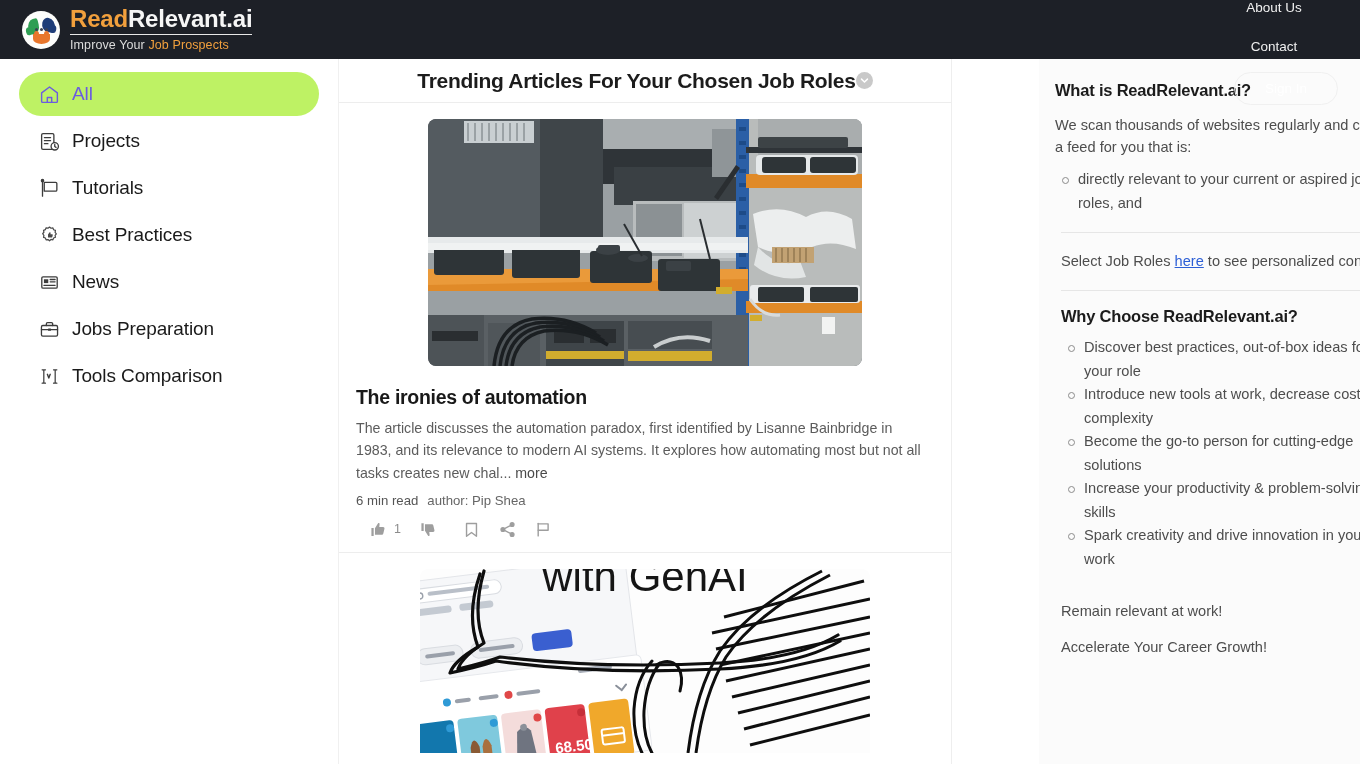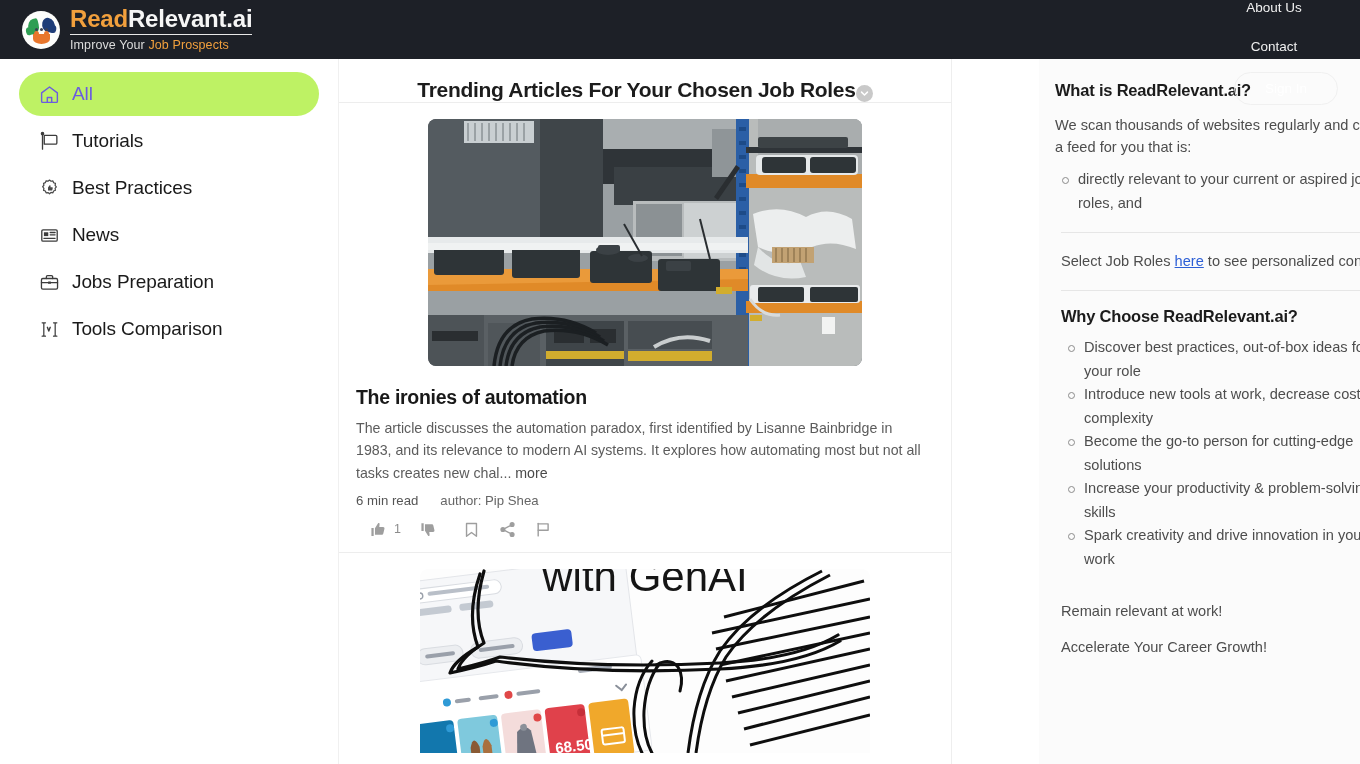--- a/index.html
+++ b/index.html
@@ -192,21 +192,21 @@
     height: 705px;
     border-left: 1px solid #f0f0f0;
     border-right: 1px solid #eeeeee;
     background: #ffffff;
     overflow: hidden;
   }
   .feed-head {
     height: 44px;
     border-bottom: 1px solid #ededed;
     display: flex;
-    align-items: flex-end;
+    align-items: center;
     justify-content: center;
   }
   .feed-head-title {
     font-size: 21px;
     font-weight: 600;
     color: #1c1c1c;
     letter-spacing: -0.3px;
     white-space: nowrap;
   }
   .chev-btn {
@@ -251,21 +251,21 @@
     margin-left: 2px;
     max-width: 572px;
   }
   .card-desc .more { color: #4a4a4a; }
   .card-meta {
     font-size: 13.2px;
     color: #555555;
     margin-top: 9px;
     margin-left: 2px;
     display: flex;
-    gap: 22px;
+    gap: 9px;
   }
   .card-meta .author { color: #666; }
 
   .actions {
     display: flex;
     align-items: center;
     gap: 19px;
     margin-top: 13px;
     margin-left: 16px;
     padding-bottom: 6px;
@@ -391,20 +391,31 @@
     <div class="side-item active">
       <span class="side-icon">
         <svg width="21" height="21" viewBox="0 0 24 24" fill="none" stroke="#6b5ce0" stroke-width="1.6" stroke-linecap="round" stroke-linejoin="round">
           <path d="M3 10.2 12 3.5l9 6.7V20a1 1 0 0 1-1 1H4a1 1 0 0 1-1-1z"></path>
           <path d="M9.5 21v-5.5h5V21"></path>
         </svg>
       </span>
       <span class="side-label">All</span>
     </div>
 
+    <div class="side-item">
+      <span class="side-icon">
+        <svg width="21" height="21" viewBox="0 0 24 24" fill="none" stroke="#3c3c3c" stroke-width="1.5" stroke-linecap="round" stroke-linejoin="round">
+          <rect x="3" y="3" width="14" height="18" rx="1.6"></rect>
+          <path d="M6.2 7.5h7M6.2 11h7M6.2 14.5h4"></path>
+          <circle cx="18" cy="17.5" r="4.2" fill="#fff"></circle>
+          <path d="M18 15.4v2.3l1.5 1"></path>
+        </svg>
+      </span>
+      <span class="side-label">Projects</span>
+    </div>
 
     <div class="side-item">
       <span class="side-icon">
         <svg width="21" height="21" viewBox="0 0 24 24" fill="none" stroke="#3c3c3c" stroke-width="1.5" stroke-linecap="round" stroke-linejoin="round">
           <path d="M6 5h13a1.4 1.4 0 0 1 1.4 1.4v7.2A1.4 1.4 0 0 1 19 15H6z"></path>
           <path d="M4 4.2v16.6"></path>
           <circle cx="4" cy="3" r="1.3" fill="#3c3c3c"></circle>
         </svg>
       </span>
       <span class="side-label">Tutorials</span>

